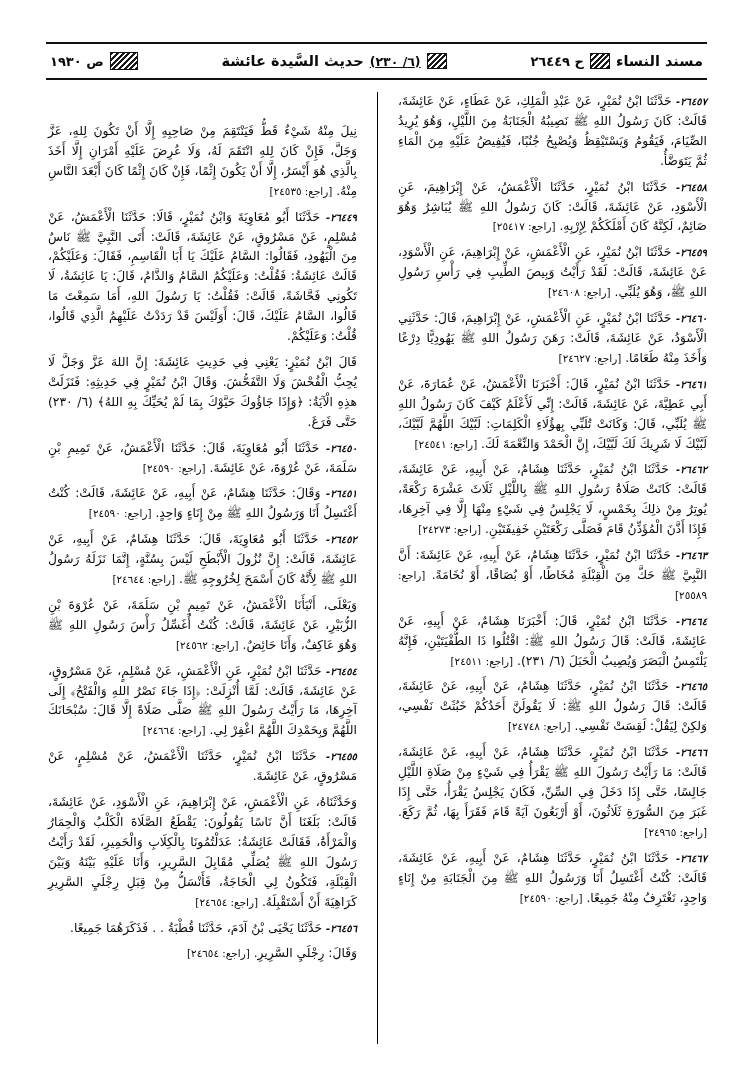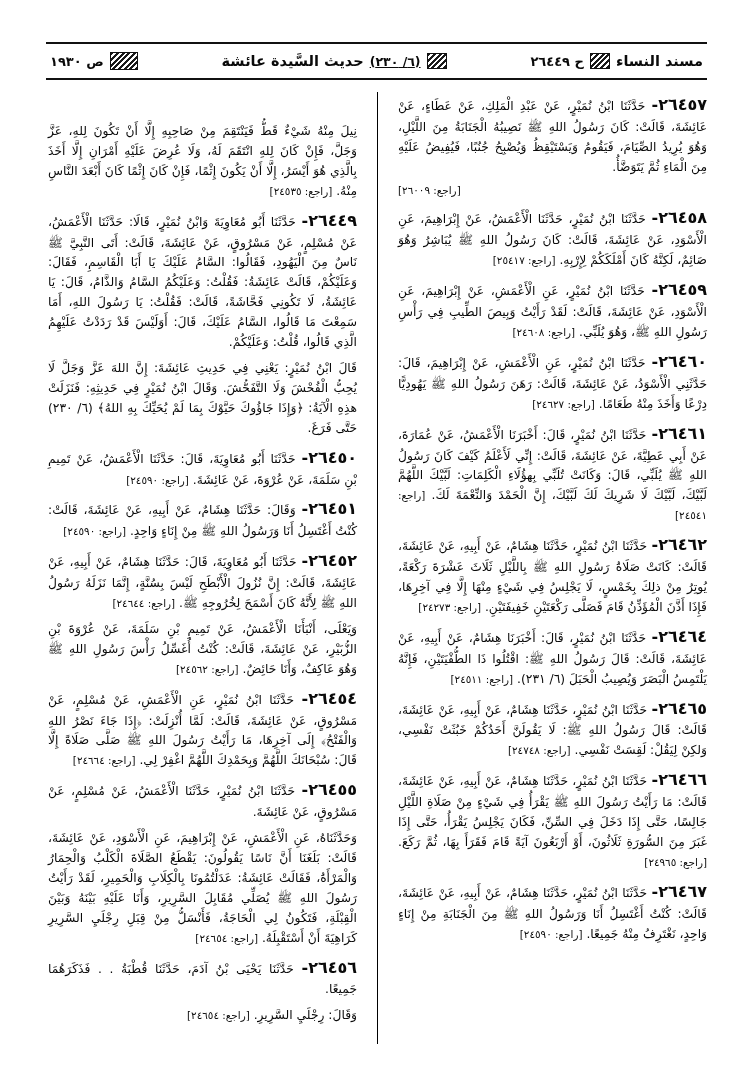--- a/index.html
+++ b/index.html
@@ -82,21 +82,22 @@
     margin: 0 12px;
     align-self: stretch;
   }
 
   .para {
     margin: 0 0 6px 0;
     text-indent: 0;
   }
   .hnum {
     font-weight: bold;
-    font-size: 16px;
+    font-size: 10px;
+    font-style: italic;
   }
   .ref {
     display: block;
     text-align: left;
     font-size: 10.4px;
     margin-top: -2px;
     margin-bottom: 7px;
     direction: rtl;
   }
   .ref-inline {
@@ -127,21 +128,20 @@
   </div>
 
   <div class="columns">
 
     <div class="col right">
 
       <p class="para">
         <span class="hnum">٢٦٤٥٧-</span>
         <span>حَدَّثَنَا ابْنُ نُمَيْرٍ، عَنْ عَبْدِ الْمَلِكِ، عَنْ عَطَاءٍ، عَنْ عَائِشَةَ، قَالَتْ: كَانَ رَسُولُ اللهِ ﷺ نَصِيبُهُ الْجَنَابَةُ مِنَ اللَّيْلِ، وَهُوَ يُرِيدُ الصِّيَامَ، فَيَقُومُ وَيَسْتَيْقِظُ وَيُصْبِحُ جُنُبًا، فَيُفِيضُ عَلَيْهِ مِنَ الْمَاءِ ثُمَّ يَتَوَضَّأُ.</span>
       </p>
-      <span class="ref">[راجع: ٢٦٠٠٩]</span>
 
       <p class="para">
         <span class="hnum">٢٦٤٥٨-</span>
         <span>حَدَّثَنَا ابْنُ نُمَيْرٍ، حَدَّثَنَا الْأَعْمَشُ، عَنْ إِبْرَاهِيمَ، عَنِ الْأَسْوَدِ، عَنْ عَائِشَةَ، قَالَتْ: كَانَ رَسُولُ اللهِ ﷺ يُبَاشِرُ وَهُوَ صَائِمٌ، لَكِنَّهُ كَانَ أَمْلَكَكُمْ لِإِرْبِهِ.</span>
         <span class="ref-inline">[راجع: ٢٥٤١٧]</span>
       </p>
 
       <p class="para">
         <span class="hnum">٢٦٤٥٩-</span>
         <span>حَدَّثَنَا ابْنُ نُمَيْرٍ، عَنِ الْأَعْمَشِ، عَنْ إِبْرَاهِيمَ، عَنِ الْأَسْوَدِ، عَنْ عَائِشَةَ، قَالَتْ: لَقَدْ رَأَيْتُ وَبِيصَ الطِّيبِ فِي رَأْسِ رَسُولِ اللهِ ﷺ، وَهُوَ يُلَبِّي.</span>
@@ -159,20 +159,25 @@
         <span>حَدَّثَنَا ابْنُ نُمَيْرٍ، قَالَ: أَخْبَرَنَا الْأَعْمَشُ، عَنْ عُمَارَةَ، عَنْ أَبِي عَطِيَّةَ، عَنْ عَائِشَةَ، قَالَتْ: إِنِّي لَأَعْلَمُ كَيْفَ كَانَ رَسُولُ اللهِ ﷺ يُلَبِّي، قَالَ: وَكَانَتْ تُلَبِّي بِهؤُلَاءِ الْكَلِمَاتِ: لَبَّيْكَ اللَّهُمَّ لَبَّيْكَ، لَبَّيْكَ لَا شَرِيكَ لَكَ لَبَّيْكَ، إِنَّ الْحَمْدَ وَالنِّعْمَةَ لَكَ.</span>
         <span class="ref-inline">[راجع: ٢٤٥٤١]</span>
       </p>
 
       <p class="para">
         <span class="hnum">٢٦٤٦٢-</span>
         <span>حَدَّثَنَا ابْنُ نُمَيْرٍ، حَدَّثَنَا هِشَامٌ، عَنْ أَبِيهِ، عَنْ عَائِشَةَ، قَالَتْ: كَانَتْ صَلَاةُ رَسُولِ اللهِ ﷺ بِاللَّيْلِ ثَلَاثَ عَشْرَةَ رَكْعَةً، يُوتِرُ مِنْ ذلِكَ بِخَمْسٍ، لَا يَجْلِسُ فِي شَيْءٍ مِنْهَا إِلَّا فِي آخِرِهَا، فَإِذَا أَذَّنَ الْمُؤَذِّنُ قَامَ فَصَلَّى رَكْعَتَيْنِ خَفِيفَتَيْنِ.</span>
         <span class="ref-inline">[راجع: ٢٤٢٧٣]</span>
       </p>
 
+      <p class="para">
+        <span class="hnum">٢٦٤٦٣-</span>
+        <span>حَدَّثَنَا ابْنُ نُمَيْرٍ، حَدَّثَنَا هِشَامٌ، عَنْ أَبِيهِ، عَنْ عَائِشَةَ: أَنَّ النَّبِيَّ ﷺ حَكَّ مِنَ الْقِبْلَةِ مُخَاطًا، أَوْ بُصَاقًا، أَوْ نُخَامَةً.</span>
+        <span class="ref-inline">[راجع: ٢٥٥٨٩]</span>
+      </p>
 
       <p class="para">
         <span class="hnum">٢٦٤٦٤-</span>
         <span>حَدَّثَنَا ابْنُ نُمَيْرٍ، قَالَ: أَخْبَرَنَا هِشَامٌ، عَنْ أَبِيهِ، عَنْ عَائِشَةَ، قَالَتْ: قَالَ رَسُولُ اللهِ ﷺ: اقْتُلُوا ذَا الطُّفْيَتَيْنِ، فَإِنَّهُ يَلْتَمِسُ الْبَصَرَ وَيُصِيبُ الْحَبَلَ (٦/ ٢٣١).</span>
         <span class="ref-inline">[راجع: ٢٤٥١١]</span>
       </p>
 
       <p class="para">
         <span class="hnum">٢٦٤٦٥-</span>
         <span>حَدَّثَنَا ابْنُ نُمَيْرٍ، حَدَّثَنَا هِشَامٌ، عَنْ أَبِيهِ، عَنْ عَائِشَةَ، قَالَتْ: قَالَ رَسُولُ اللهِ ﷺ: لَا يَقُولَنَّ أَحَدُكُمْ خَبُثَتْ نَفْسِي، وَلكِنْ لِيَقُلْ: لَقِسَتْ نَفْسِي.</span>

